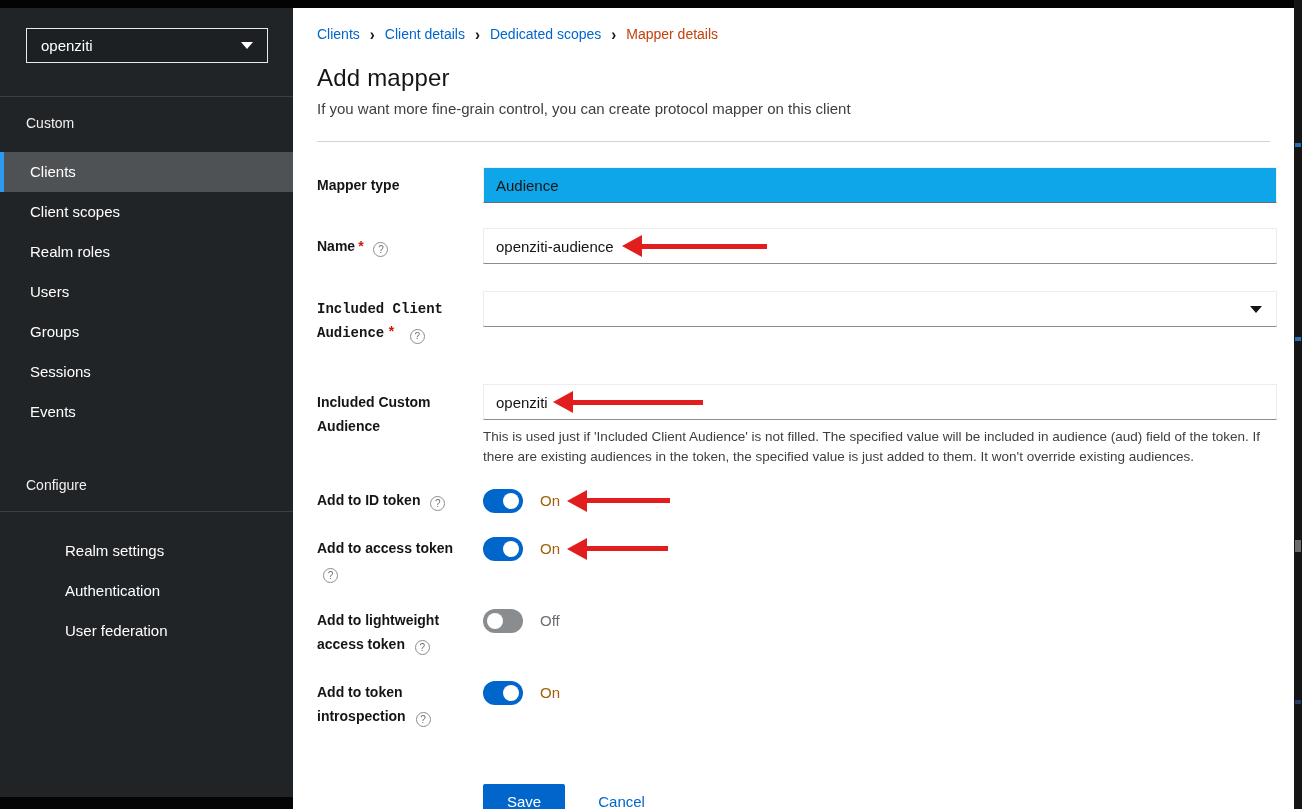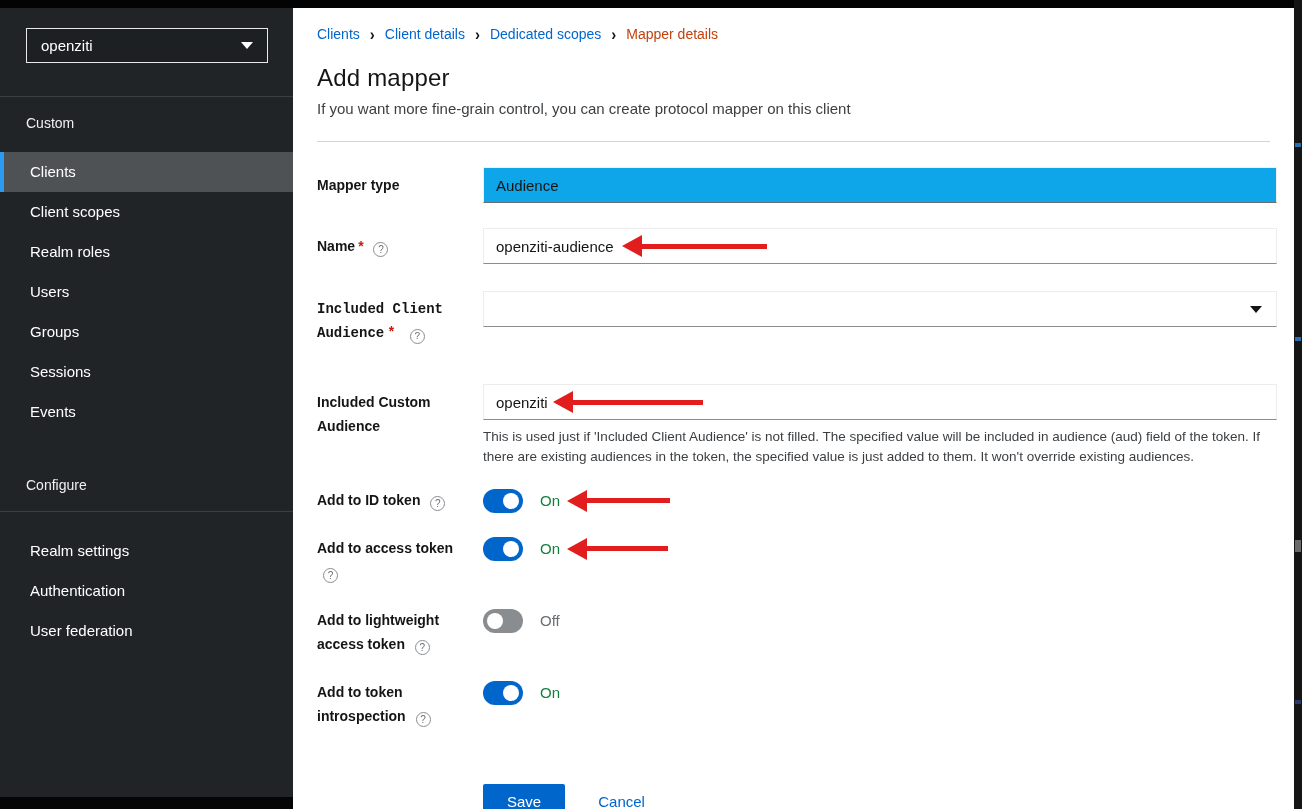--- a/index.html
+++ b/index.html
@@ -21,21 +21,21 @@
     padding: 0 14px; cursor: pointer; font-size: 15px; background: #1d2023;
   }
   .caret-down {
     width: 0; height: 0; border-left: 6px solid transparent;
     border-right: 6px solid transparent; border-top: 7px solid #fff;
   }
   .nav-divider { height: 1px; background: #3c3f42; }
   .nav-divider.first { margin-top: 33px; }
   .nav-title { font-size: 14px; color: #f0f0f0; padding: 16px 0 0 26px; line-height: 20px; }
   .nav-list { list-style: none; margin-top: 19px; }
-  .nav-list.configure { margin-top: 19px; }
+  .nav-list.configure { margin-top: 19px; padding-left: 35px; }
   .nav-item {
     height: 40px; line-height: 40px; font-size: 15px; color: #fff;
     padding-left: 26px; cursor: pointer; border-left: 4px solid transparent;
   }
   .nav-item.active { background: #4f5255; border-left-color: #2b9af3; }
   .nav-gap { height: 27px; }
 
   
   .main { position: absolute; top: 8px; left: 293px; right: 8px; bottom: 0; background: #fff; }
   .page-header { padding: 17px 24px 0 24px; }
@@ -96,21 +96,21 @@
   .switch {
     width: 40px; height: 24px; border-radius: 13px; background: #8a8d90;
     position: relative; cursor: pointer; flex: 0 0 40px;
   }
   .switch.on { background: #0066cc; }
   .switch .knob {
     position: absolute; top: 4px; left: 4px; width: 16px; height: 16px;
     background: #fff; border-radius: 50%;
   }
   .switch.on .knob { left: auto; right: 4px; }
-  .switch-state { font-size: 15px; margin-left: 17px; color: #15803d; }
+  .switch-state { font-size: 15px; margin-left: 17px; color: #a16207; }
   .switch-state.off { color: #6a6e73; }
 
   
   .arrow { display: flex; align-items: center; pointer-events: none; }
   .arrow .head {
     width: 0; height: 0; border-top: 11px solid transparent;
     border-bottom: 11px solid transparent; border-right: 20px solid #e21d1d;
   }
   .arrow .shaft { height: 5px; background: #e21d1d; }
   .arrow.overlay { position: absolute; top: 50%; transform: translateY(-50%); }

